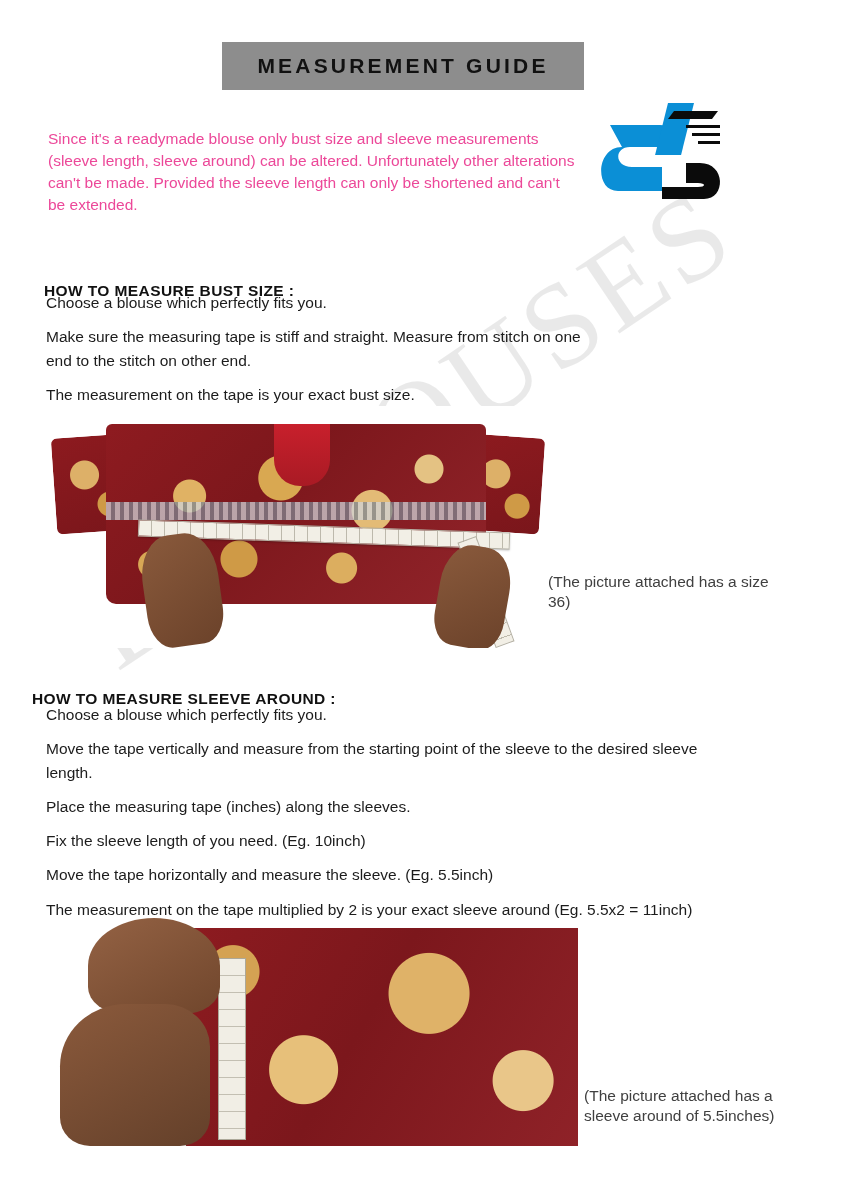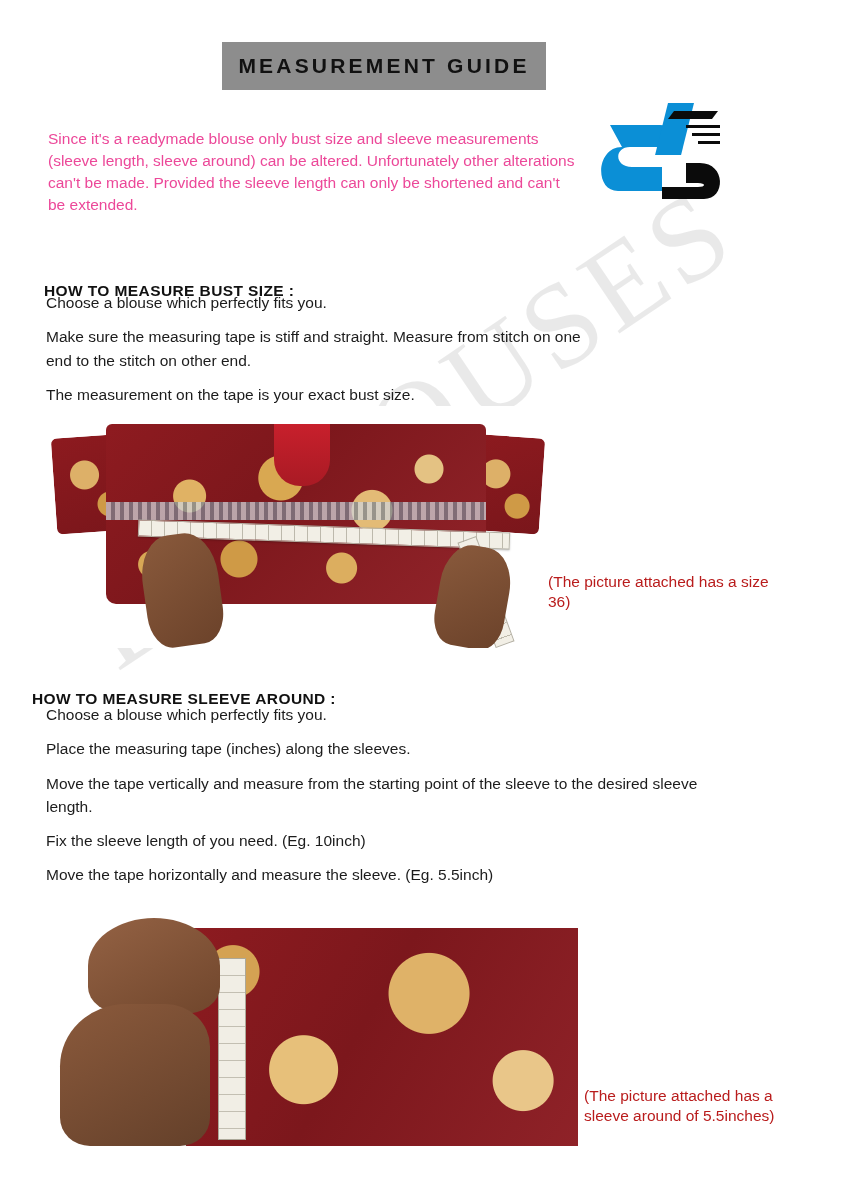--- a/index.html
+++ b/index.html
@@ -39,21 +39,21 @@
     transform-origin: left center;
     white-space: nowrap;
     font-weight: 400;
   }
 
   
   .title-bar {
     position: absolute;
     left: 222px;
     top: 42px;
-    width: 324px;
+    width: 362px;
     height: 48px;
     background: #8d8d8d;
     display: flex;
     align-items: center;
     justify-content: center;
     z-index: 10;
   }
   .title-bar .title-text {
     font-size: 21px;
     font-weight: bold;
@@ -104,21 +104,21 @@
   #bust-head { left: 44px; top: 252px; }
   #bust-body { left: 46px; top: 280px; width: 560px; }
 
   #sleeve-head { left: 32px; top: 660px; }
   #sleeve-body { left: 46px; top: 692px; width: 680px; }
 
   .caption {
     position: absolute;
     font-size: 15.5px;
     line-height: 1.32;
-    color: #b91c1c;
+    color: #404040;
     z-index: 10;
   }
   #caption-bust { left: 548px; top: 572px; width: 230px; }
   #caption-sleeve { left: 584px; top: 1086px; width: 230px; }
 
   
   .photo {
     position: absolute;
     overflow: hidden;
     z-index: 6;
@@ -301,24 +301,25 @@
   <div class="hand" id="hand-left"></div>
   <div class="hand" id="hand-right"></div>
 </div>
 
 <div class="caption" id="caption-bust">(The picture attached has a size 36)</div>
 
 <div class="section-head" id="sleeve-head">HOW TO MEASURE SLEEVE AROUND :</div>
 
 <div class="body-text" id="sleeve-body">
   <p>Choose a blouse which perfectly fits you.</p>
+  <p>Move the tape vertically and measure from the starting point of the sleeve to the desired sleeve length.</p>
   <p>Place the measuring tape (inches) along the sleeves.</p>
-  <p>Move the tape vertically and measure from the starting point of the sleeve to the desired sleeve length.</p>
   <p>Fix the sleeve length of you need. (Eg. 10inch)</p>
   <p>Move the tape horizontally and measure the sleeve. (Eg. 5.5inch)</p>
+  <p>The measurement on the tape multiplied by 2 is your exact sleeve around (Eg. 5.5x2 = 11inch)</p>
 </div>
 
 <div class="photo" id="photo-sleeve">
   <div class="sleeve-fabric"></div>
   <div class="ruler"></div>
   <div id="hand-sleeve-top"></div>
   <div id="hand-sleeve-bottom"></div>
 </div>
 
 <div class="caption" id="caption-sleeve">(The picture attached has a sleeve around of 5.5inches)</div>

